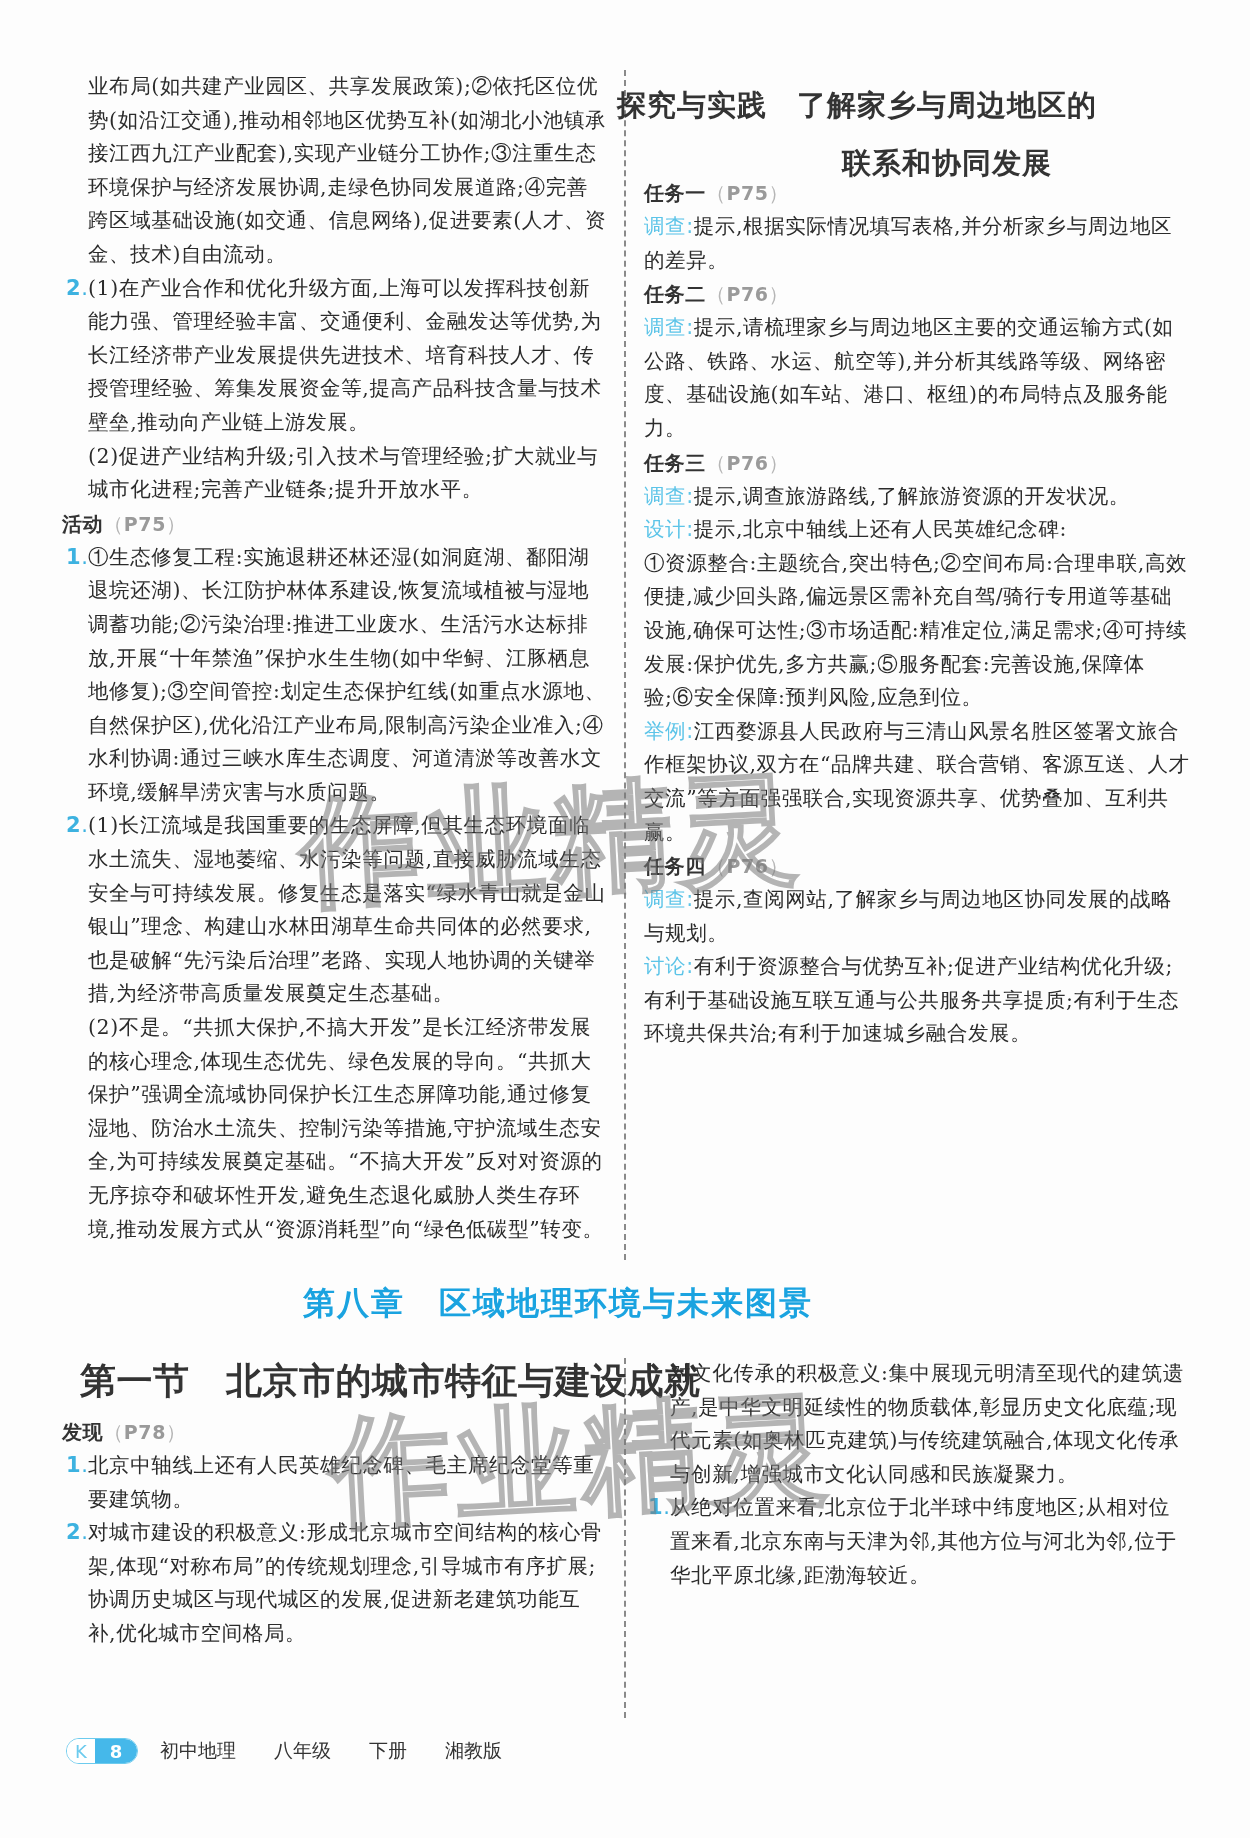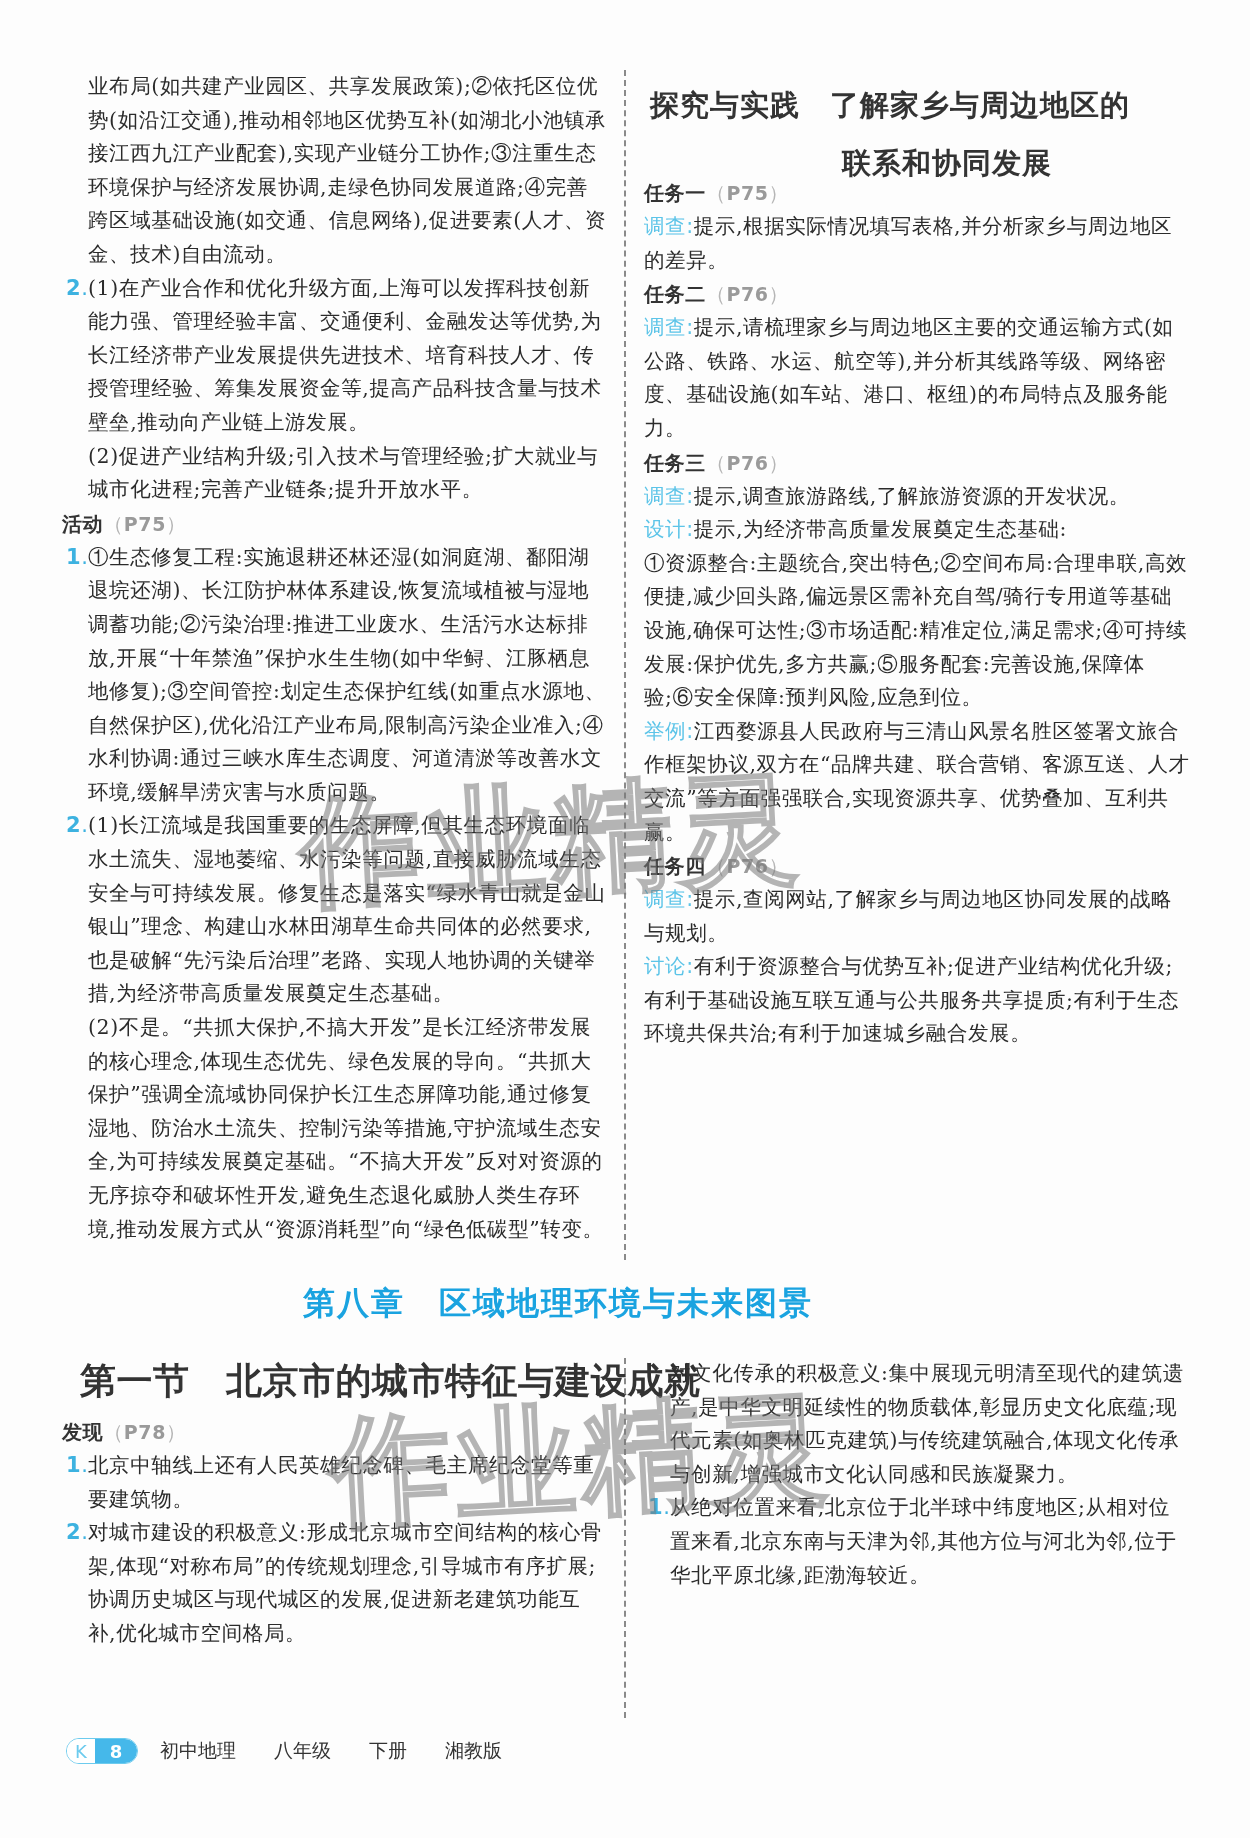--- a/index.html
+++ b/index.html
@@ -62,21 +62,21 @@
     margin-top: 17px;
   }
   .right-para { padding-left: 2px; }
 
   .section-title {
     position: absolute;
     font-family: "DejaVu Sans", "Liberation Sans", sans-serif;
     font-weight: bold;
     color: #333;
   }
-  #practice-title-1 { left: 650px; top: 86px; font-size: 29px; letter-spacing: 1px; }
+  #practice-title-1 { left: 617px; top: 86px; font-size: 29px; letter-spacing: 1px; }
   #practice-title-2 { left: 842px; top: 144px; font-size: 29px; letter-spacing: 1px; }
 
   #chapter-title {
     position: absolute;
     left: 0; width: 1086px; top: 1282px;
     text-align: center;
     font-family: "DejaVu Sans", "Liberation Sans", sans-serif;
     font-weight: bold;
     font-size: 32px;
     color: #1aa3e0;
@@ -168,21 +168,21 @@
     <span class="tag">调查:</span><span>提示,请梳理家乡与周边地区主要的交通运输方式(如公路、铁路、水运、航空等),并分析其线路等级、网络密度、基础设施(如车站、港口、枢纽)的布局特点及服务能力。</span>
   </div>
 
   <div class="sub-head">
     <span>任务三</span><span class="paren">（</span><span class="ref">P76</span><span class="paren">）</span>
   </div>
   <div class="right-para">
     <span class="tag">调查:</span><span>提示,调查旅游路线,了解旅游资源的开发状况。</span>
   </div>
   <div class="right-para">
-    <span class="tag">设计:</span><span>提示,为经济带高质量发展奠定生态基础:</span>
+    <span class="tag">设计:</span><span>提示,北京中轴线上还有人民英雄纪念碑:</span>
   </div>
   <div class="right-para">
     <span>①资源整合:主题统合,突出特色;②空间布局:合理串联,高效便捷,减少回头路,偏远景区需补充自驾/骑行专用道等基础设施,确保可达性;③市场适配:精准定位,满足需求;④可持续发展:保护优先,多方共赢;⑤服务配套:完善设施,保障体验;⑥安全保障:预判风险,应急到位。</span>
   </div>
   <div class="right-para">
     <span class="tag">举例:</span><span>江西婺源县人民政府与三清山风景名胜区签署文旅合作框架协议,双方在“品牌共建、联合营销、客源互送、人才交流”等方面强强联合,实现资源共享、优势叠加、互利共赢。</span>
   </div>
 
   <div class="sub-head">
     <span>任务四</span><span class="paren">（</span><span class="ref">P76</span><span class="paren">）</span>

